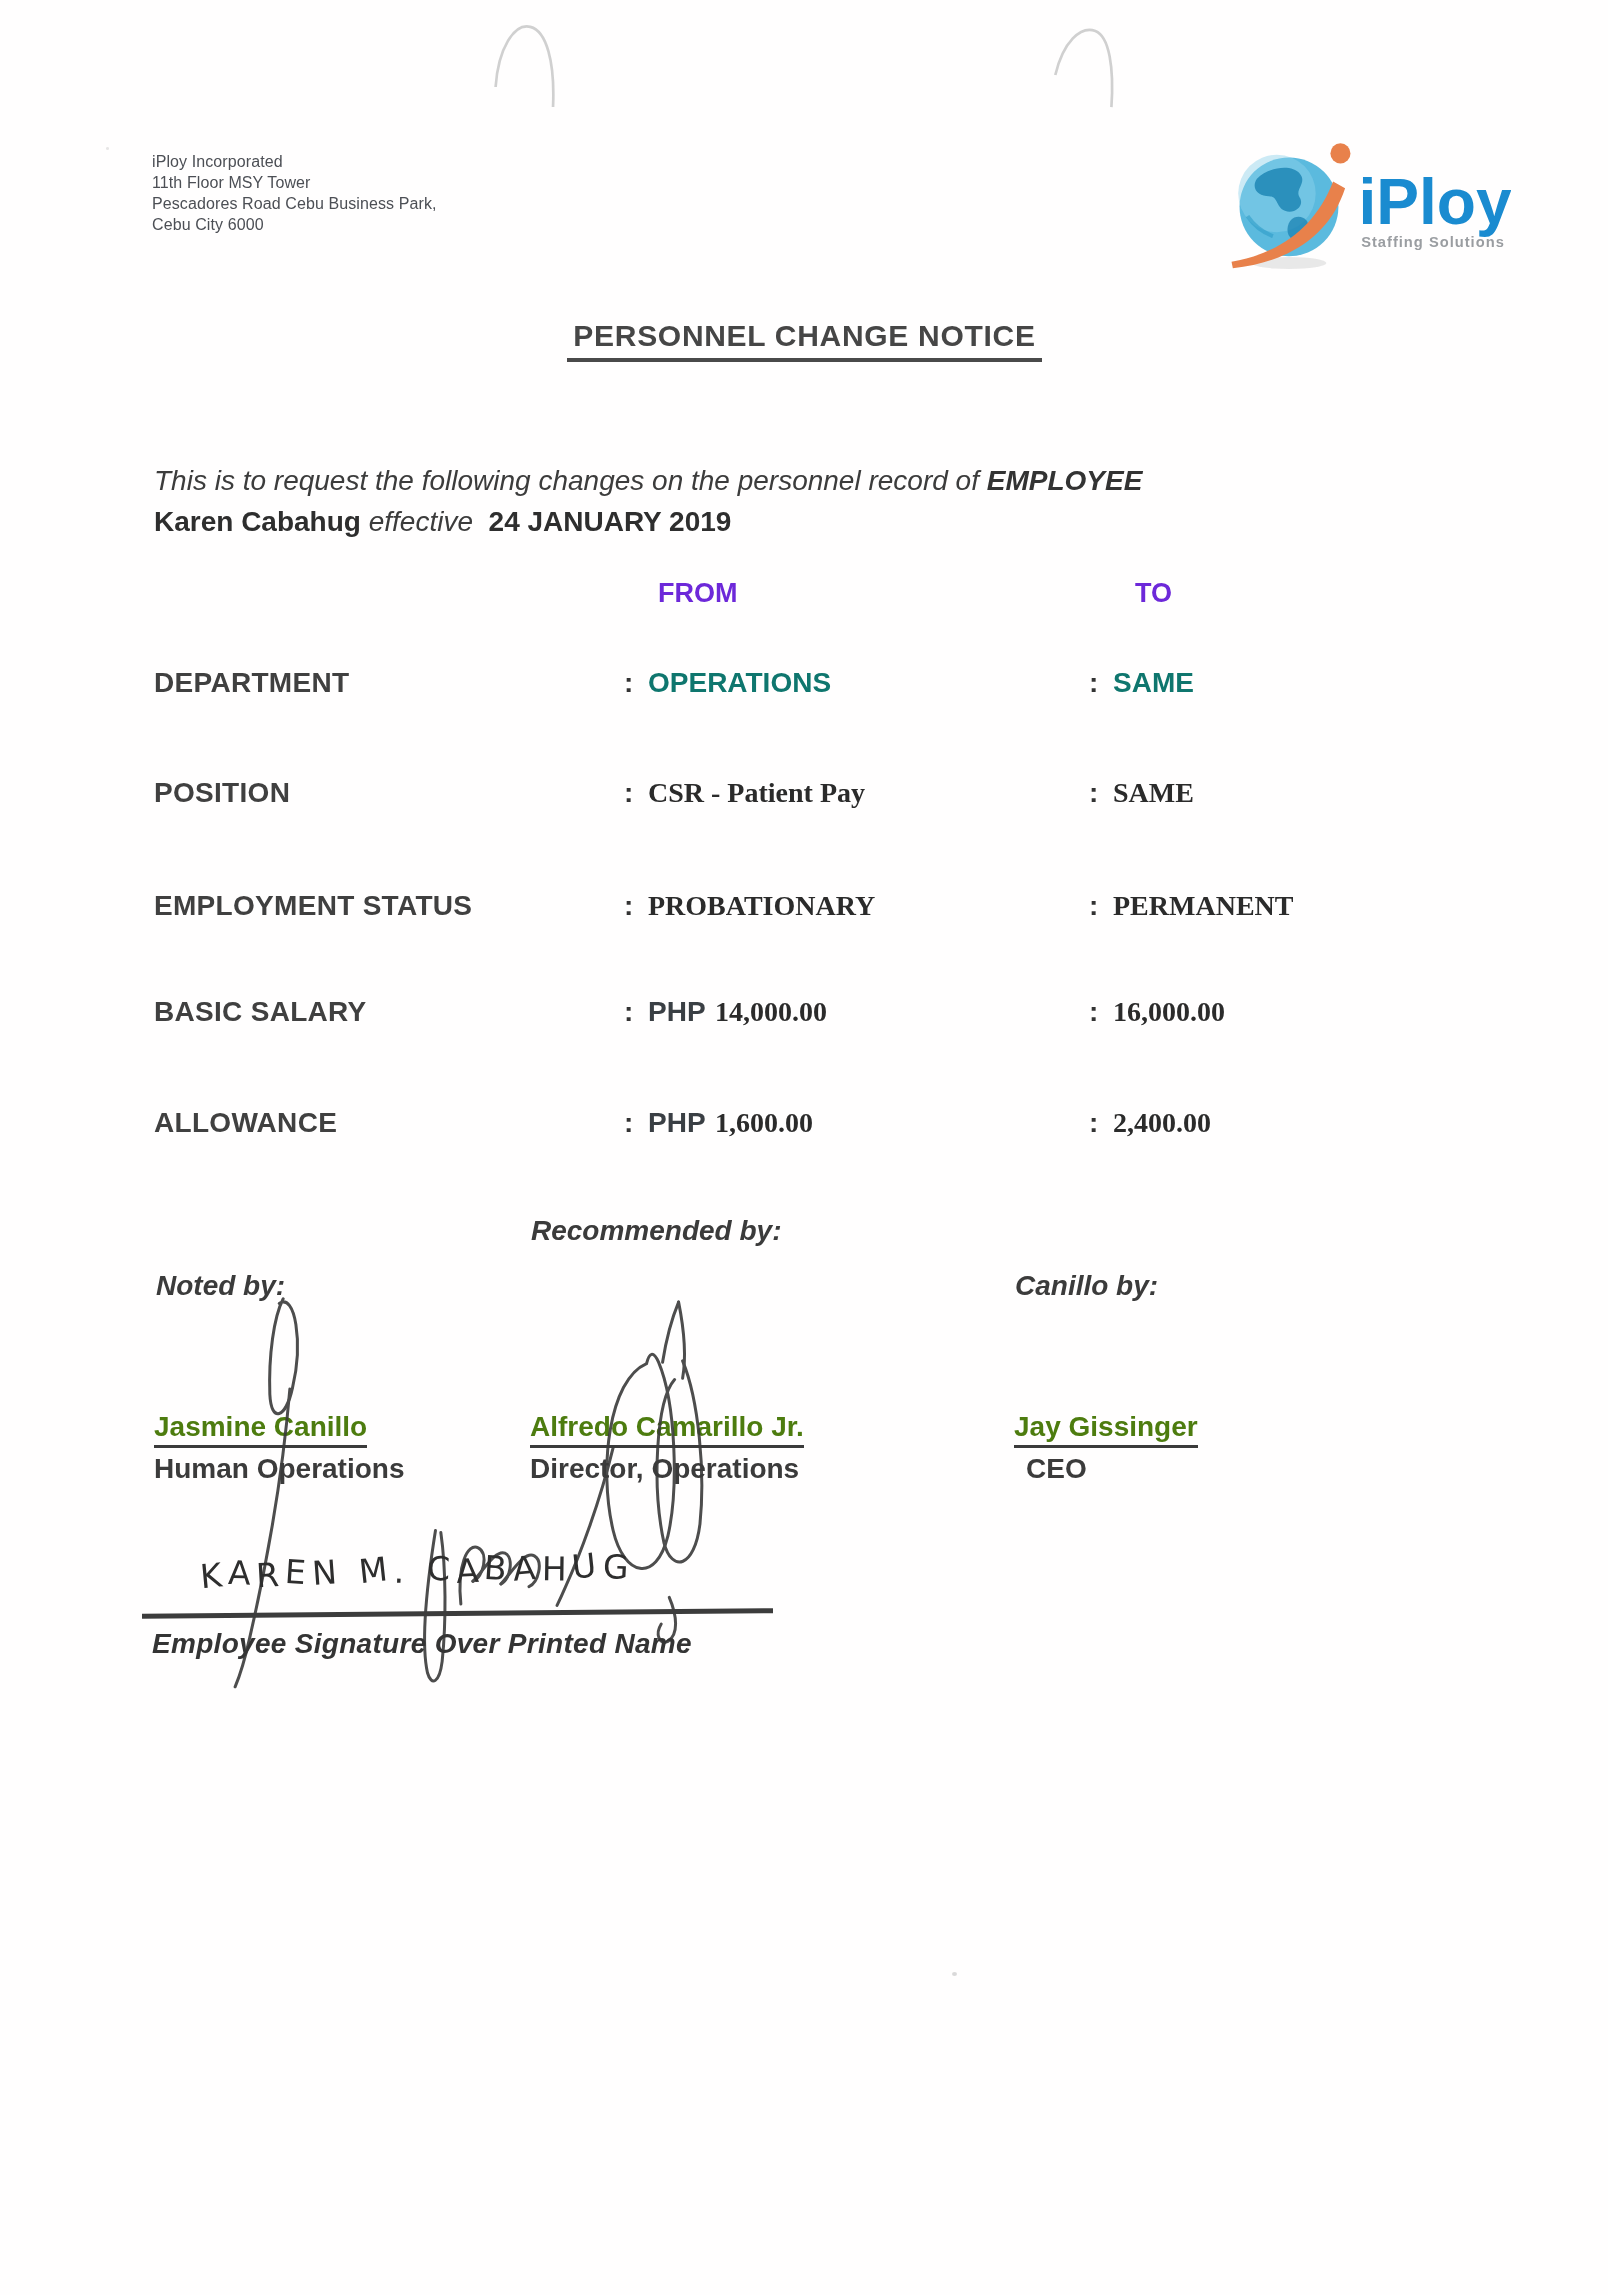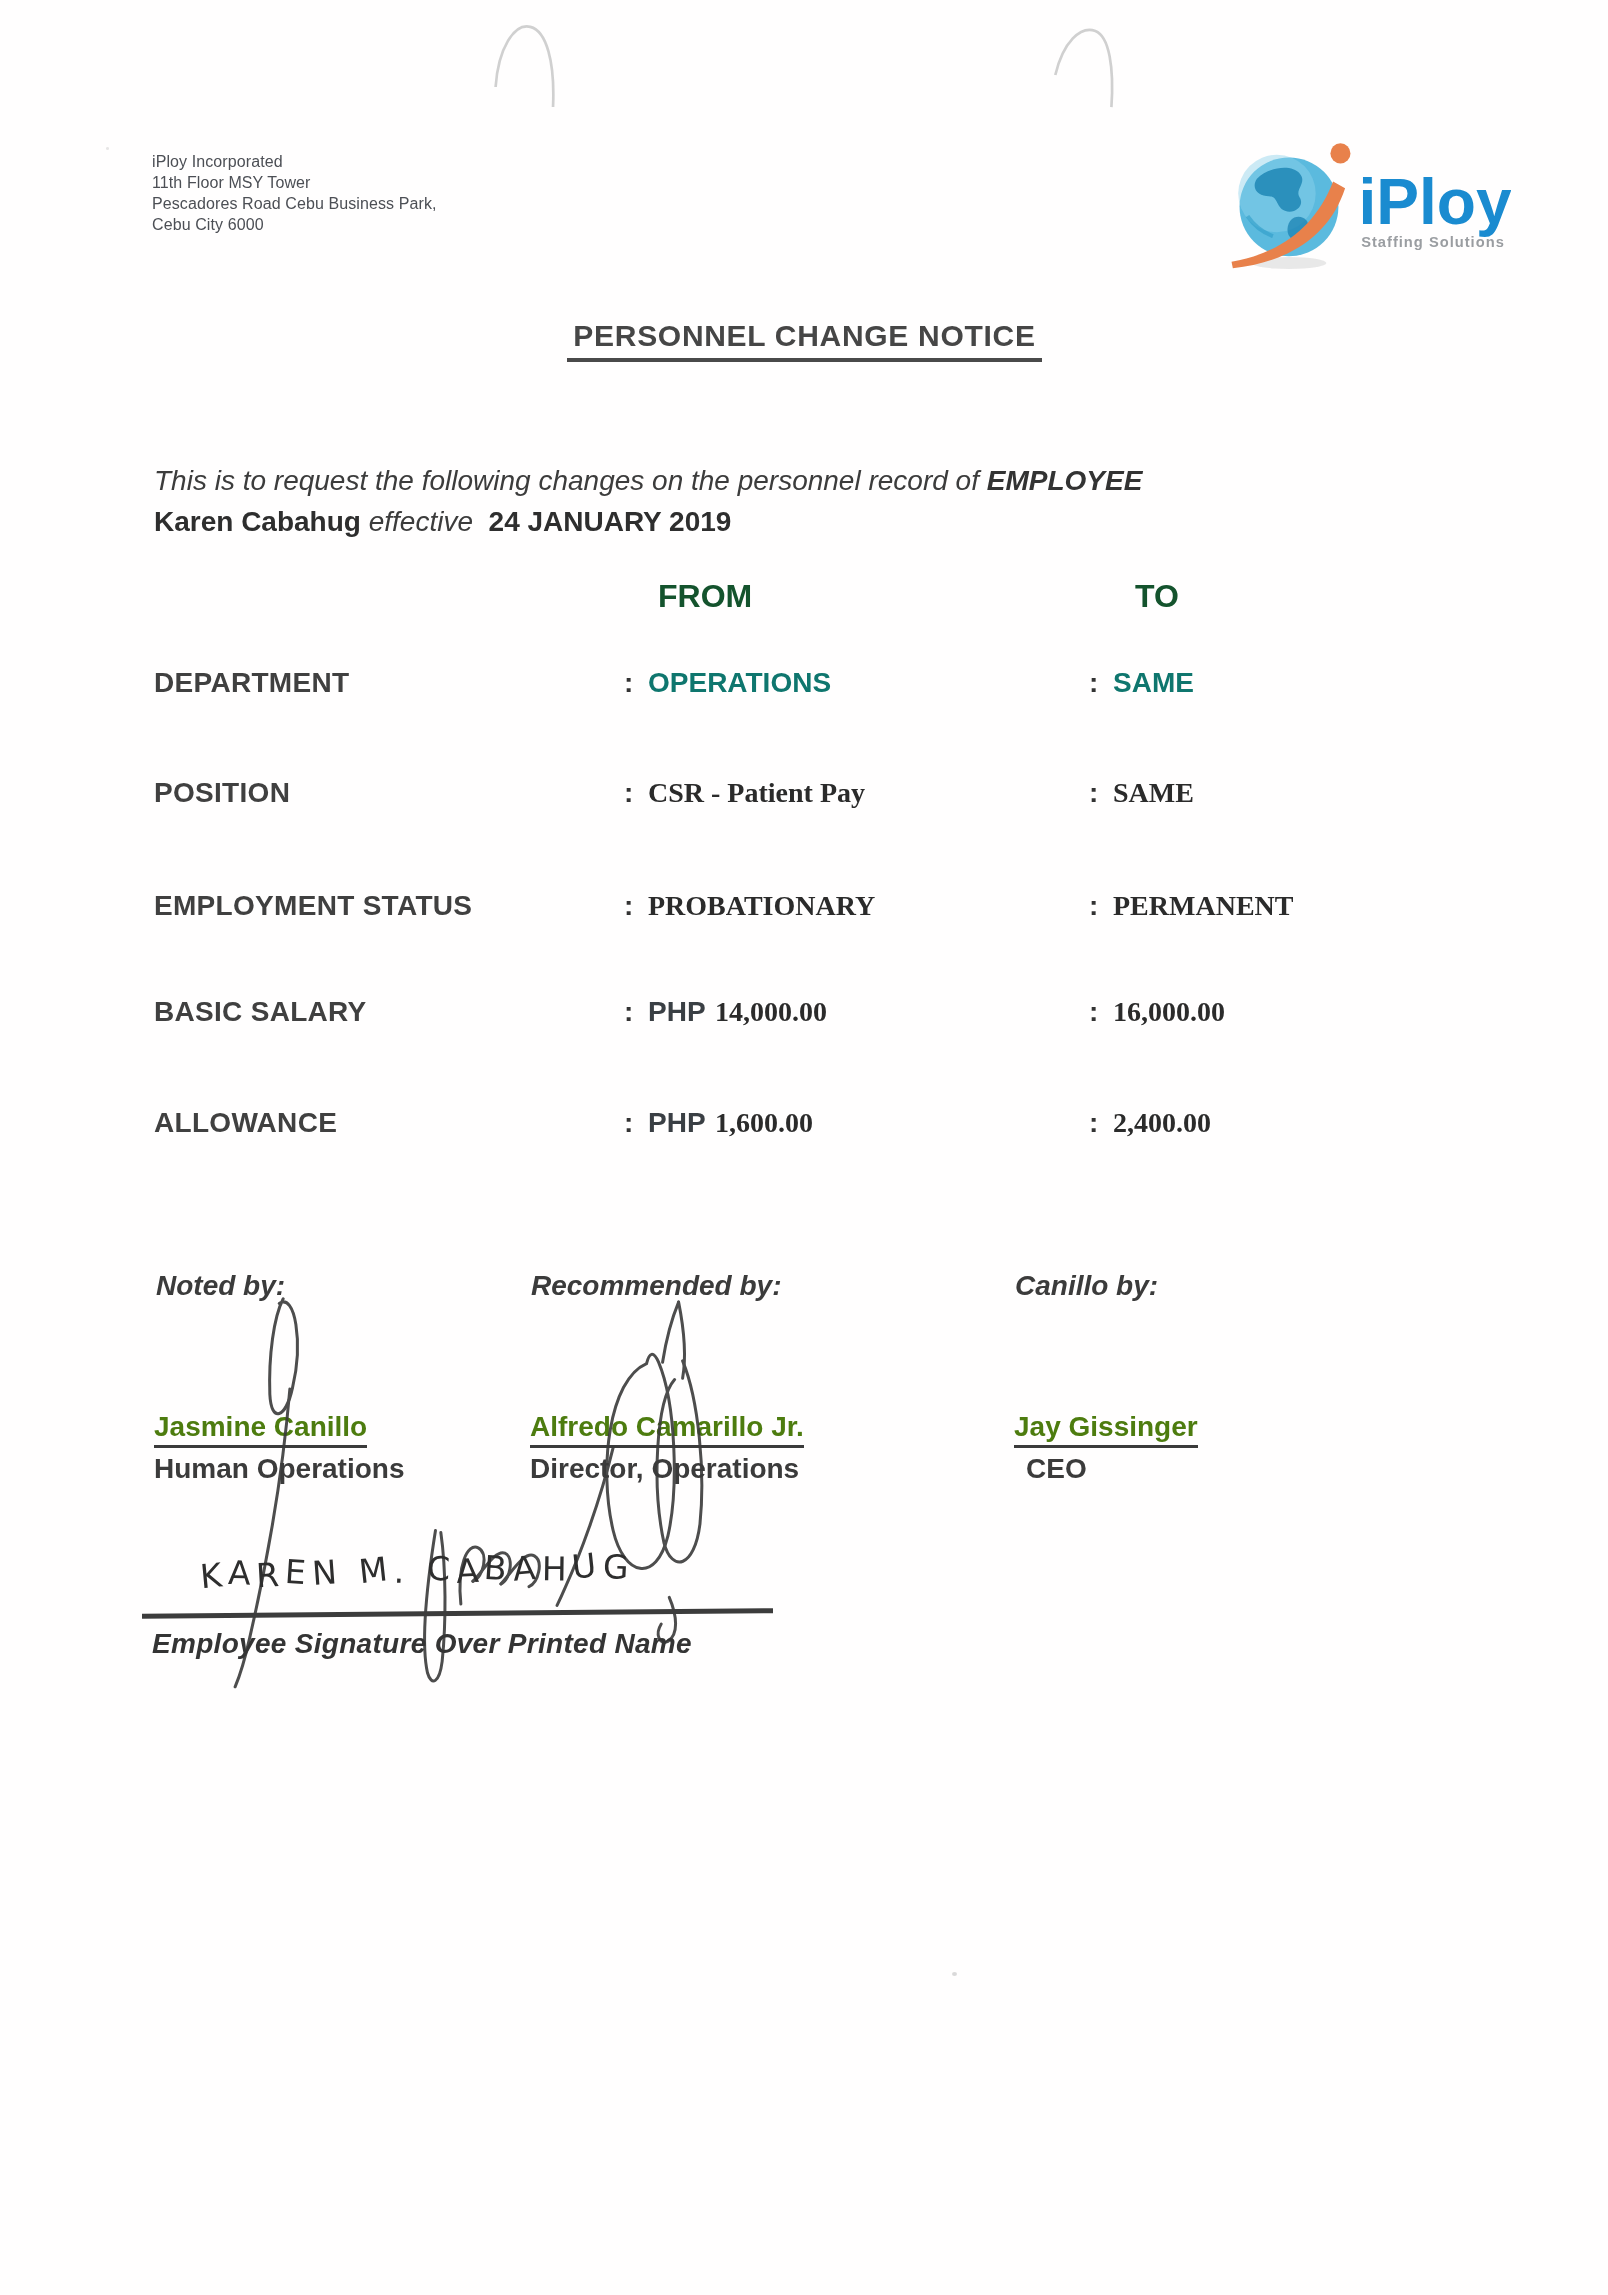--- a/index.html
+++ b/index.html
@@ -26,21 +26,21 @@
     letter-spacing:0.7px; border-bottom:4px solid #4a4a4a; padding:0 6.7px 4.7px 6.7px;
   }
 
   
   .intro { left:154px; top:460px; width:1322px; font-size:28px; line-height:41px; color:#3c3c3c; }
   .it   { font-style:italic; }
   .bit  { font-style:italic; font-weight:bold; color:#333; }
   .serifb { font-family:Liberation Sans, sans-serif; font-weight:bold; color:#2e2e2e; }
 
   
-  .col-head { font-size:32px; font-weight:bold; color:#14532d; }
+  .col-head { font-size:27px; font-weight:bold; color:#6d28d9; }
   .row-label { position:absolute; left:154px; font-size:28px; font-weight:bold; color:#404040; letter-spacing:0.3px; }
   .cell-from { position:absolute; left:624px; font-size:28px; }
   .cell-to   { position:absolute; left:1089px; font-size:28px; }
   .colon { font-weight:bold; color:#333; margin-right:14.7px; }
   .v-sans { font-weight:bold; color:#0f766e; }
   .v-serif { font-family:"Liberation Serif", serif; font-weight:bold; color:#2b2b2b; }
   .currency { font-weight:bold; color:#3a3f44; margin-right:9.4px; }
 
   
   .sig-head { position:absolute; font-size:28px; font-weight:bold; font-style:italic; color:#3b3b3b; }
@@ -139,21 +139,21 @@
     <div class="abs" style="top:1107px; left:0; width:1609px; height:40px;">
       <div class="row-label">ALLOWANCE</div>
       <div class="cell-from"><span class="colon">:</span><span class="currency">PHP</span><span class="v-serif">1,600.00</span></div>
       <div class="cell-to"><span class="colon">:</span><span class="v-serif">2,400.00</span></div>
     </div>
 
   </div>
 
   <div>
     <div class="sig-head" style="left:156px; top:1270px;">Noted by:</div>
-    <div class="sig-head" style="left:531px; top:1270px;">Recommended by:</div>
+    <div class="sig-head" style="left:531px; top:1215px;">Recommended by:</div>
     <div class="sig-head" style="left:1015px; top:1270px;">Canillo by:</div>
 
     <div class="sig-name" style="left:154px; top:1411px;">Jasmine Canillo</div>
     <div class="sig-name" style="left:530px; top:1411px;">Alfredo Camarillo Jr.</div>
     <div class="sig-name" style="left:1014px; top:1411px;">Jay Gissinger</div>
 
     <div class="sig-role" style="left:154px; top:1453px;">Human Operations</div>
     <div class="sig-role" style="left:530px; top:1453px;">Director, Operations</div>
     <div class="sig-role" style="left:1026px; top:1453px;">CEO</div>
   </div>

